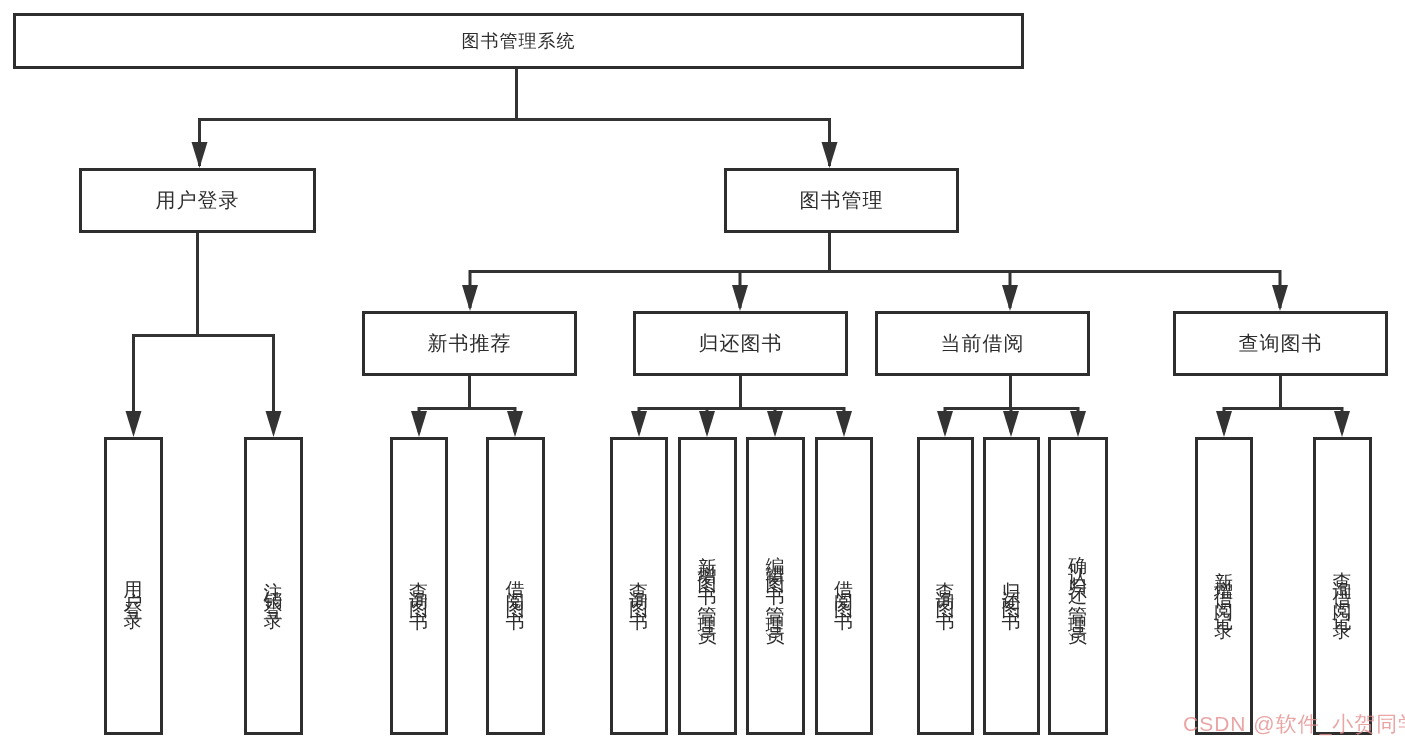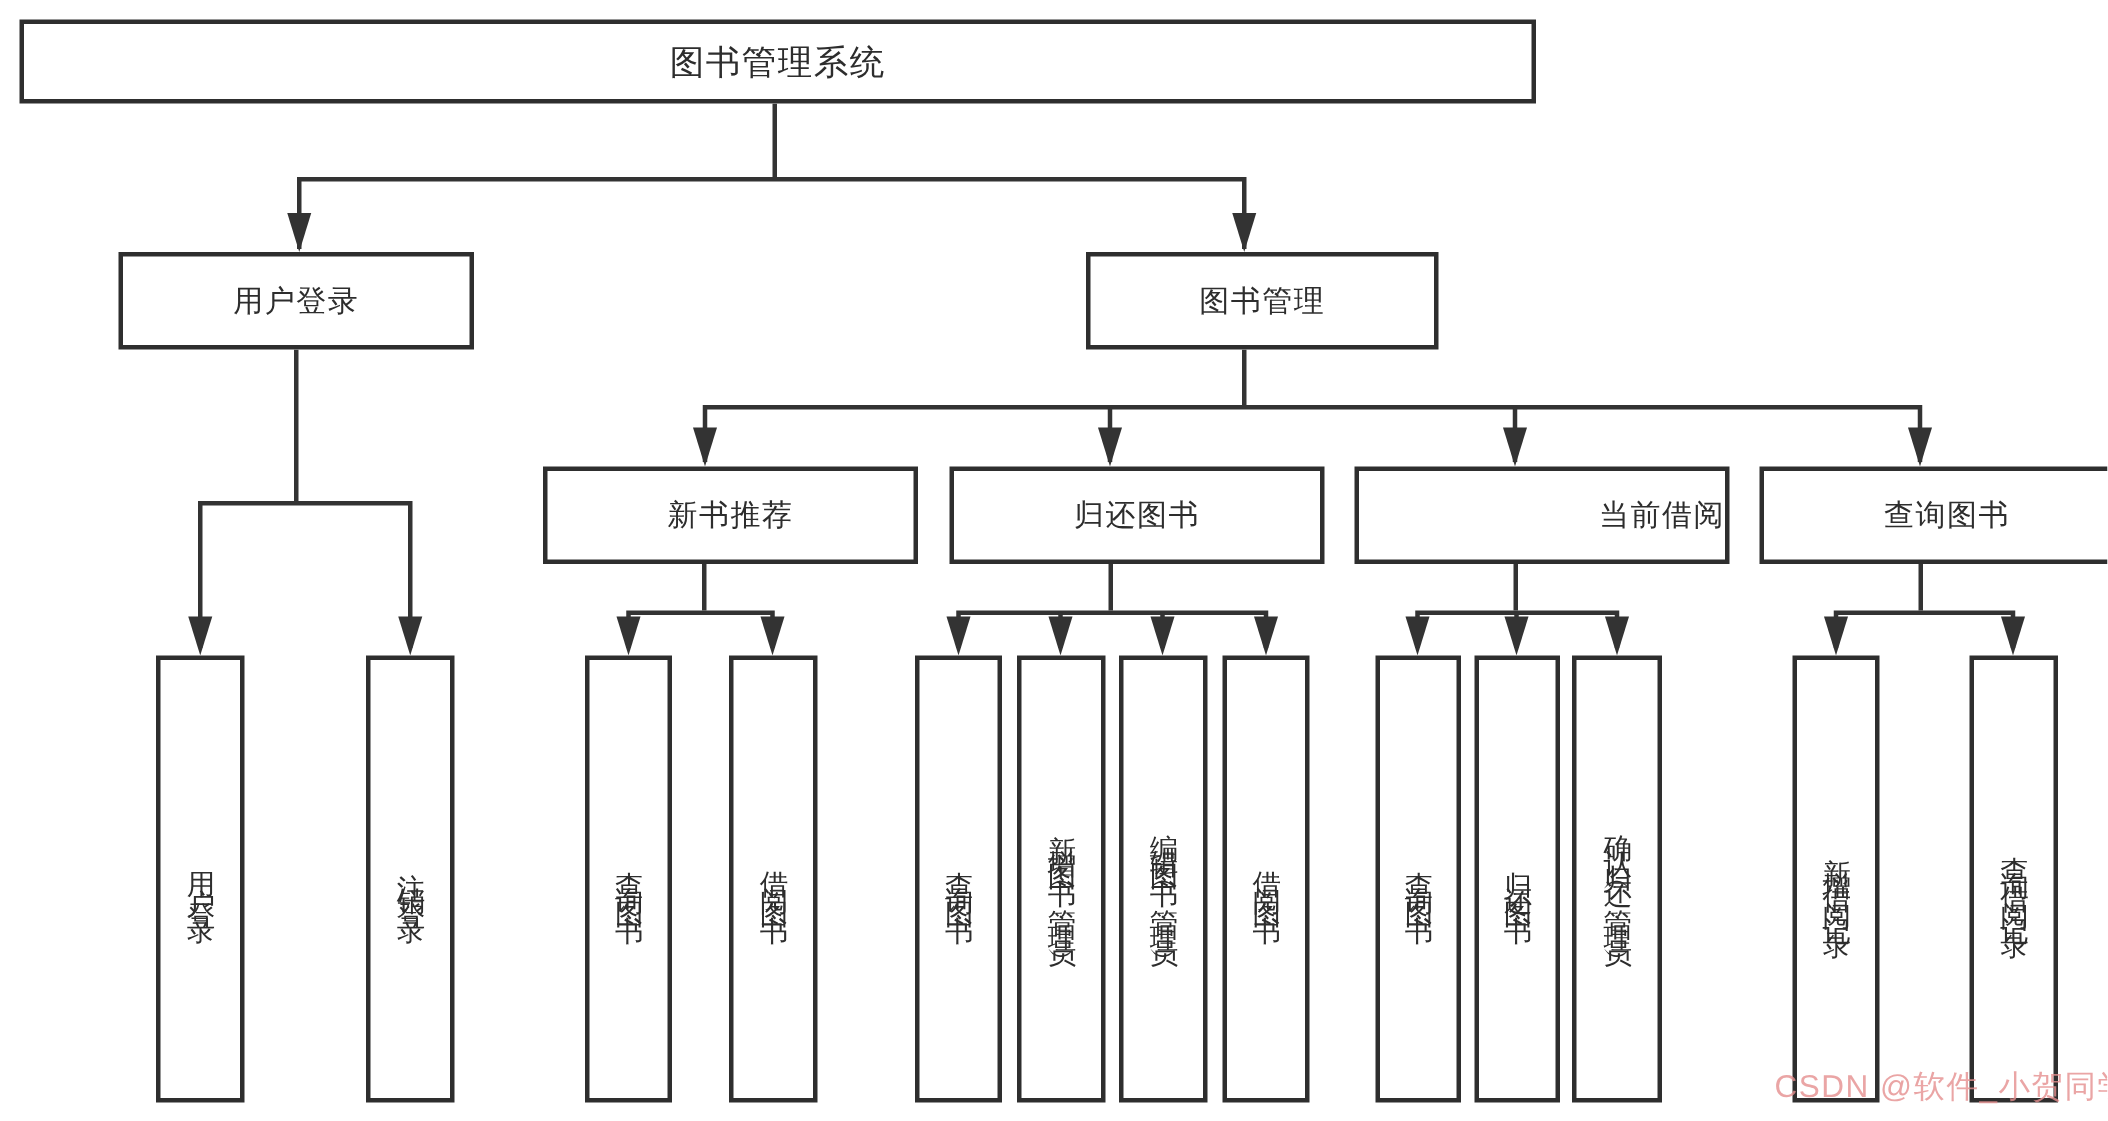--- a/index.html
+++ b/index.html
@@ -11,34 +11,34 @@
     font-family:"Liberation Sans","DejaVu Sans",sans-serif;
   }
   svg.connectors{position:absolute;left:0;top:0;z-index:1;}
   .node,.leaf{
     position:absolute;box-sizing:border-box;background:#ffffff;
     border:3px solid #2e2e2e;
     display:flex;align-items:center;justify-content:center;
     color:#2d2d2d;z-index:2;
   }
   .node{font-size:20px;letter-spacing:1px;}
-  .node.root{font-size:23px;}
+  .node.root{font-size:18px;}
   .leaf span{
     writing-mode:vertical-rl;text-orientation:mixed;
     font-size:19px;line-height:1;letter-spacing:10px;
     display:block;
   }
   
   .root-box      {left:13px;  top:13px;  width:1011px;height:56px;}
   .user-login    {left:79px;  top:168px; width:237px; height:65px;}
   .book-mgmt     {left:724px; top:168px; width:235px; height:65px;}
-  .l3            {top:311px;  height:65px;width:250px;}
+  .l3            {top:311px;  height:65px;width:215px;}
   .nbr           {left:362px;}
   .bb            {left:633px;}
-  .cb            {left:903px;justify-content:flex-end;}
+  .cb            {left:875px;}
   .br            {left:1173px;}
   .leaf          {top:437px;  height:298px;}
   .lf-ul-login   {left:104px; width:59px;}
   .lf-ul-logout  {left:244px; width:59px;}
   .lf-nbr-query  {left:390px; width:58px;}
   .lf-nbr-borrow {left:486px; width:59px;}
   .lf-bb-query   {left:610px; width:58px;}
   .lf-bb-add     {left:678px; width:59px;}
   .lf-bb-edit    {left:746px; width:59px;}
   .lf-bb-borrow  {left:815px; width:58px;}

